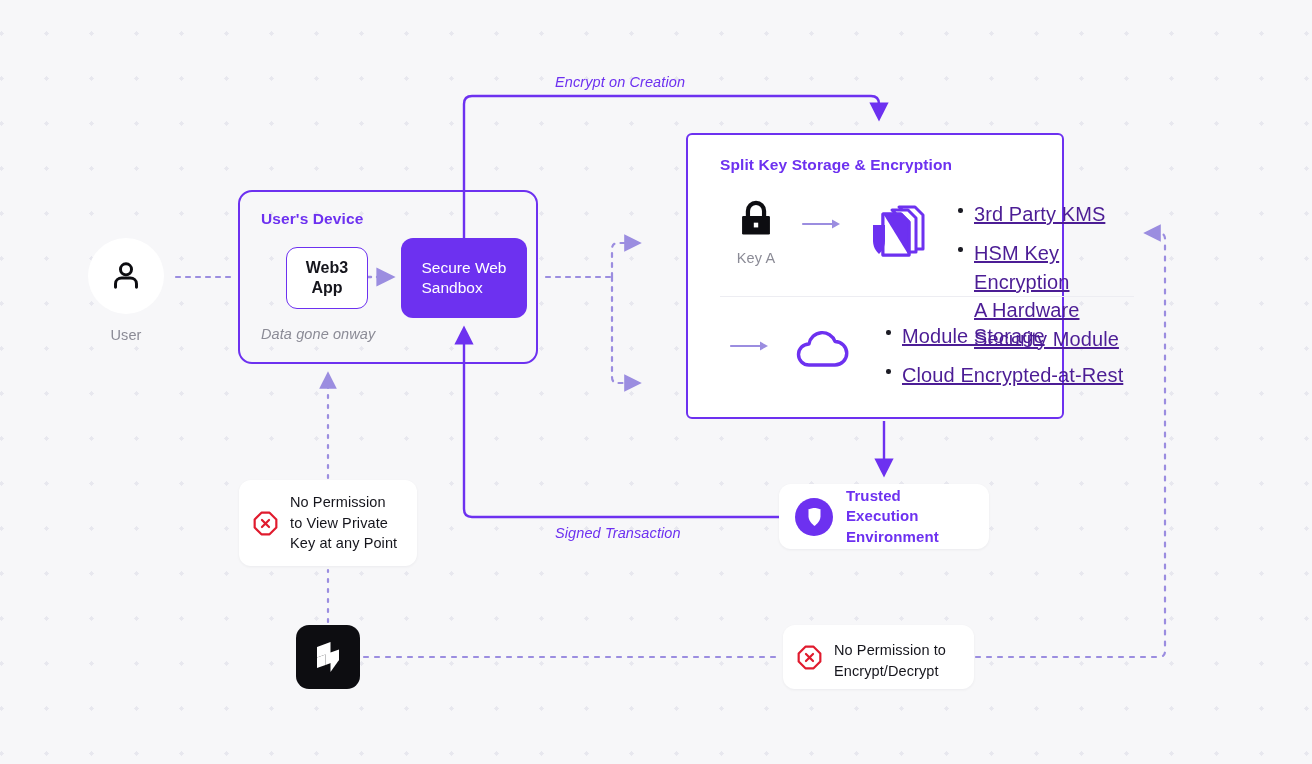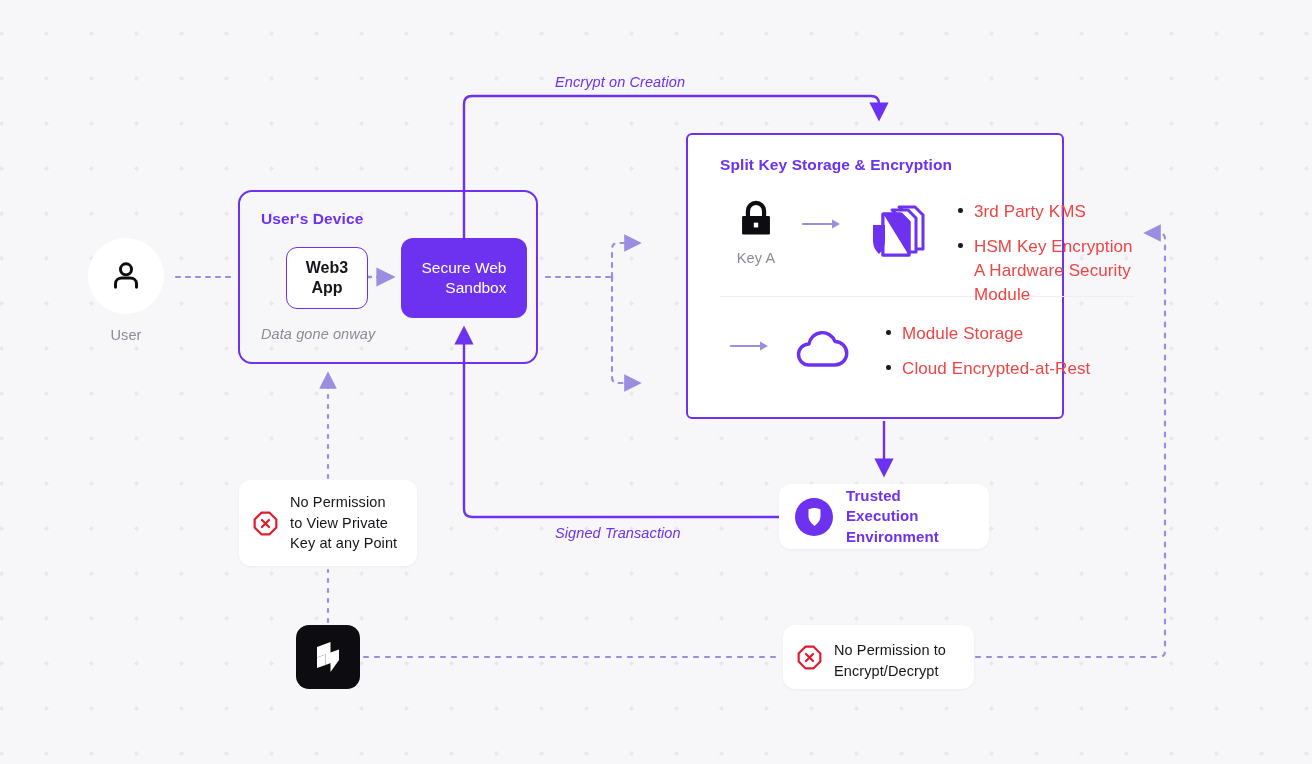--- a/index.html
+++ b/index.html
@@ -46,21 +46,21 @@
   #web3-app {
     position: absolute; left: 22px; top: 55px; width: 82px; height: 62px;
     border: 1.6px solid #6d31f0; border-radius: 11px; background: #ffffff;
     display: flex; flex-direction: column; align-items: center; justify-content: center;
     font-size: 16px; font-weight: 700; color: #15151c; line-height: 1.25; margin-left: 24px;
   }
   #secure-web-sandbox {
     position: absolute; left: 161px; top: 46px; width: 126px; height: 80px;
     background: #6d31f0; border-radius: 12px;
     display: flex; align-items: center; justify-content: center;
-    text-align: right; color: #ffffff; font-size: 15.5px; font-weight: 500;
+    text-align: left; color: #ffffff; font-size: 15.5px; font-weight: 500;
     line-height: 1.32;
   }
   #data-gone {
     position: absolute; left: 21px; top: 134px;
     font-size: 14.5px; color: #8b8b96; font-style: italic; letter-spacing: .1px;
   }
 
   
   #split-key {
     left: 686px; top: 133px; width: 378px; height: 286px;
@@ -73,22 +73,23 @@
   .key-row { position: absolute; left: 32px; width: 414px; display: flex; align-items: flex-start; }
   #key-row-0 { top: 62px; }
   #key-row-1 { top: 184px; }
   .key-col { width: 72px; display: flex; flex-direction: column; align-items: center; }
   .key-label { margin-top: 9px; font-size: 14.5px; color: #8b8b96; letter-spacing: .1px; }
   .row-arrow { width: 62px; display: flex; align-items: center; justify-content: center; padding-top: 20px; }
   .dest-icon { width: 80px; display: flex; align-items: center; justify-content: center; padding-top: 6px; }
   .bullets { flex: 1; padding-left: 24px; padding-top: 3px; }
   .bullets li {
     list-style: none; position: relative; padding-left: 16px;
-    font-size: 17px; color: #ef4444; line-height: 1.42; margin-bottom: 11px;
+    font-size: 20px; color: #4c1d95; line-height: 1.42; margin-bottom: 11px;
     letter-spacing: .1px;
+    text-decoration: underline;
   }
   .bullets li:last-child { margin-bottom: 0; }
   .bullets li::before {
     content: ""; position: absolute; left: 0; top: 8px;
     width: 4.5px; height: 4.5px; border-radius: 50%; background: #1b1b24;
   }
   #key-divider {
     position: absolute; left: 32px; top: 161px; width: 414px; height: 1px; background: #ededf2;
   }
 

